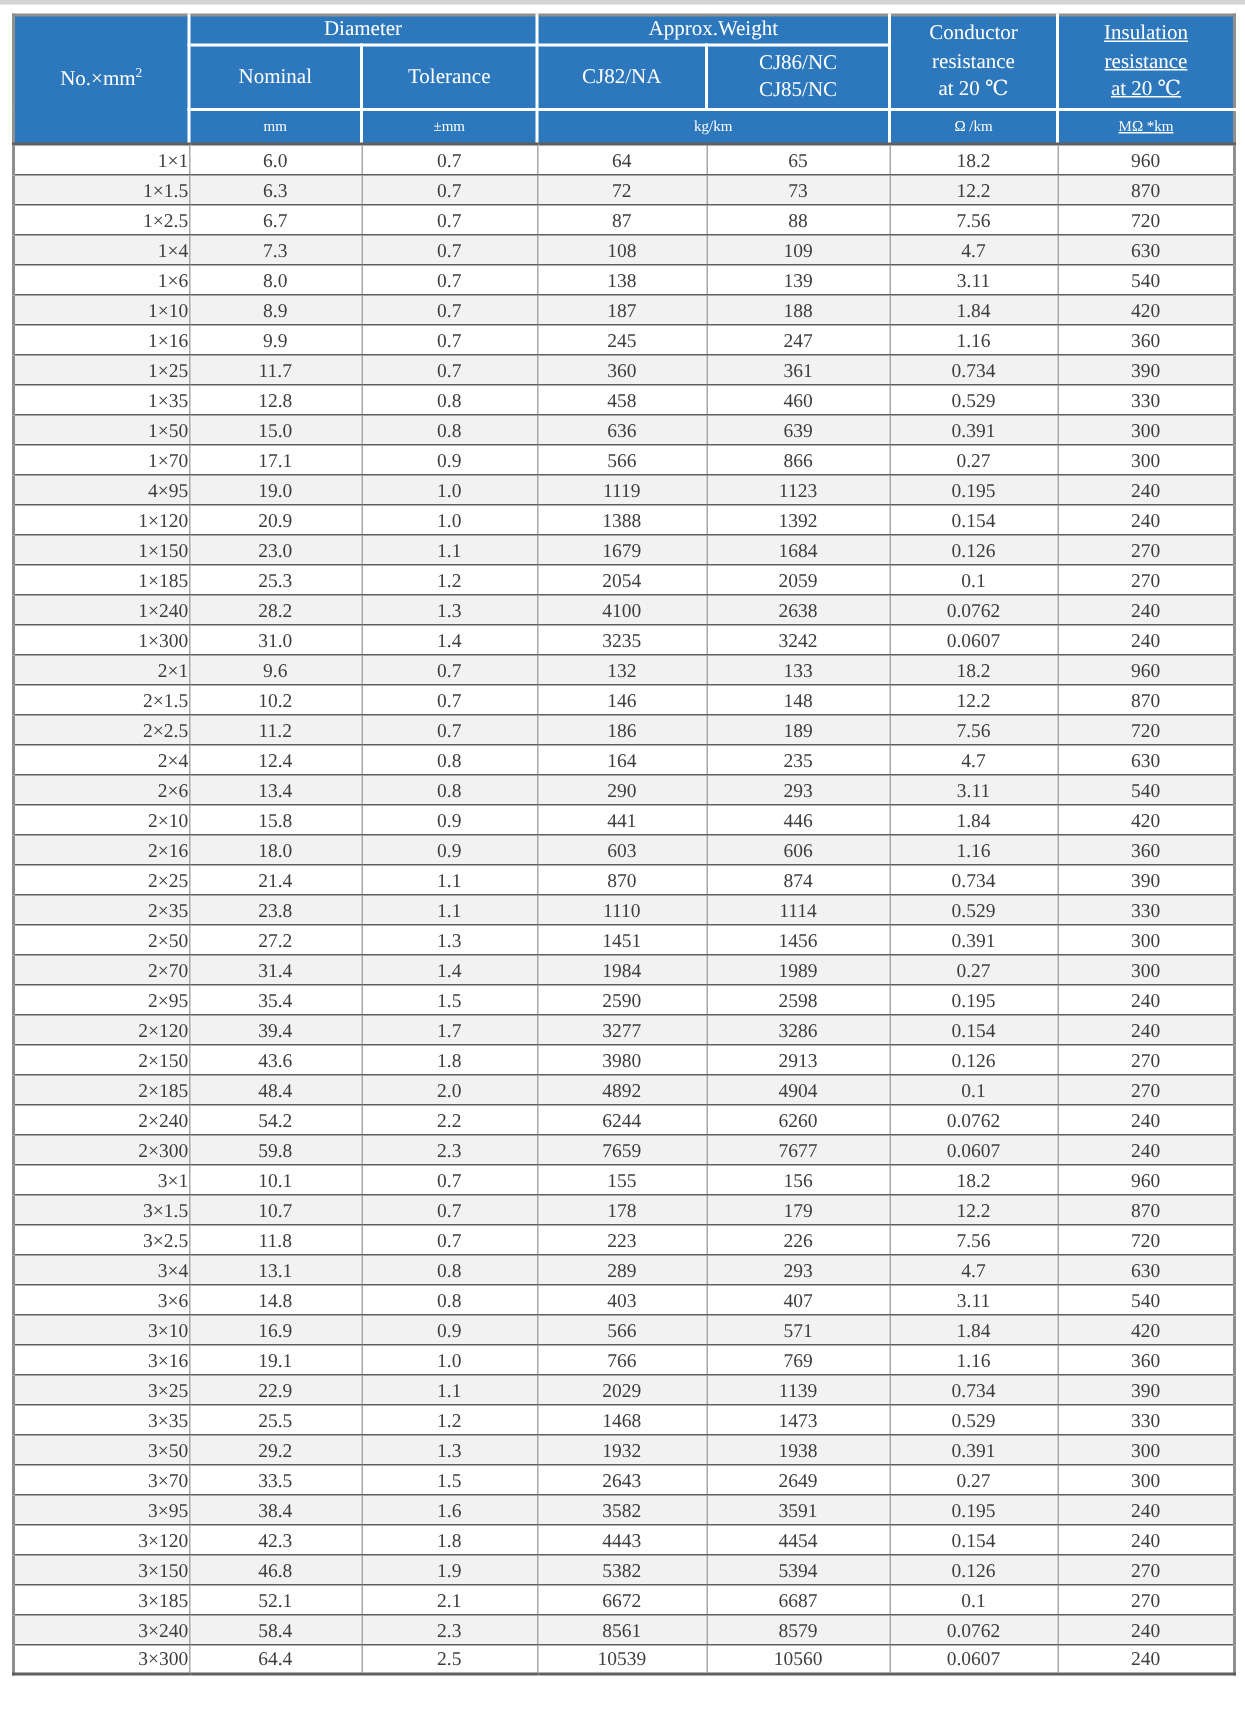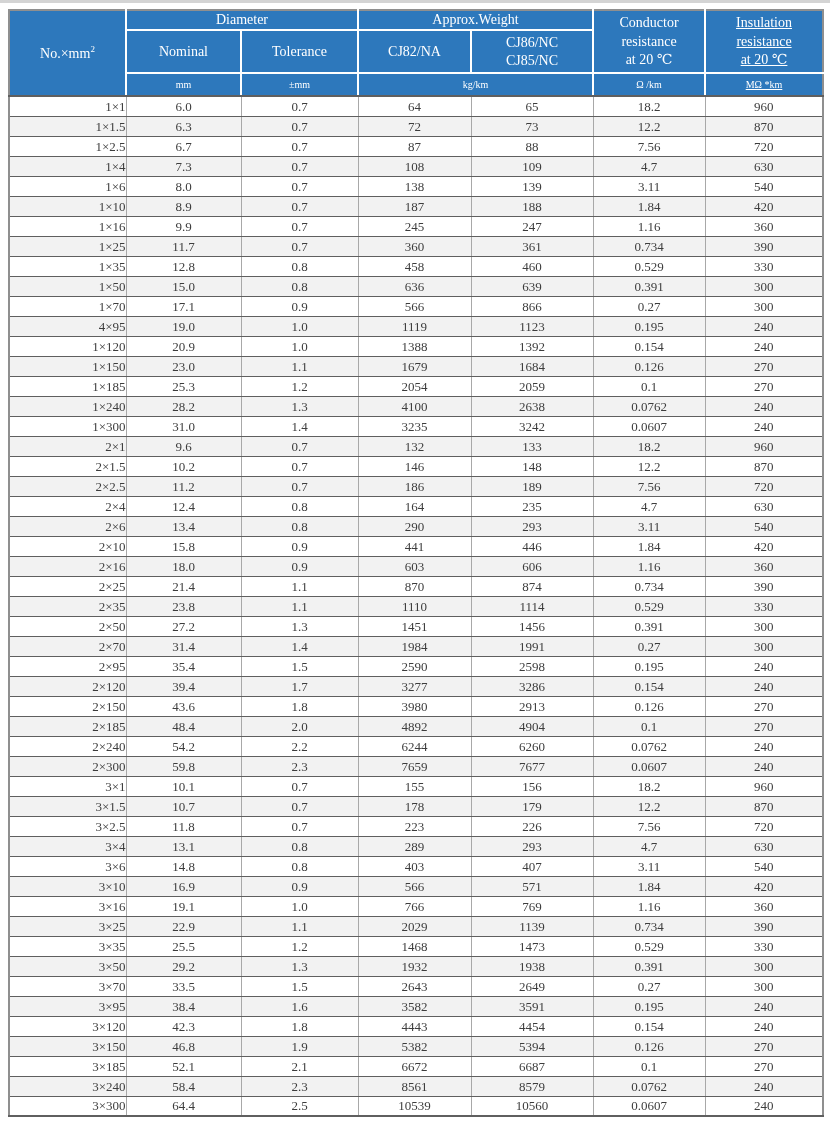--- a/index.html
+++ b/index.html
@@ -352,21 +352,21 @@
         <td>1451</td>
         <td>1456</td>
         <td>0.391</td>
         <td>300</td>
       </tr>
       <tr class="alt">
         <td>2×70</td>
         <td>31.4</td>
         <td>1.4</td>
         <td>1984</td>
-        <td>1991</td>
+        <td>1989</td>
         <td>0.27</td>
         <td>300</td>
       </tr>
       <tr>
         <td>2×95</td>
         <td>35.4</td>
         <td>1.5</td>
         <td>2590</td>
         <td>2598</td>
         <td>0.195</td>

